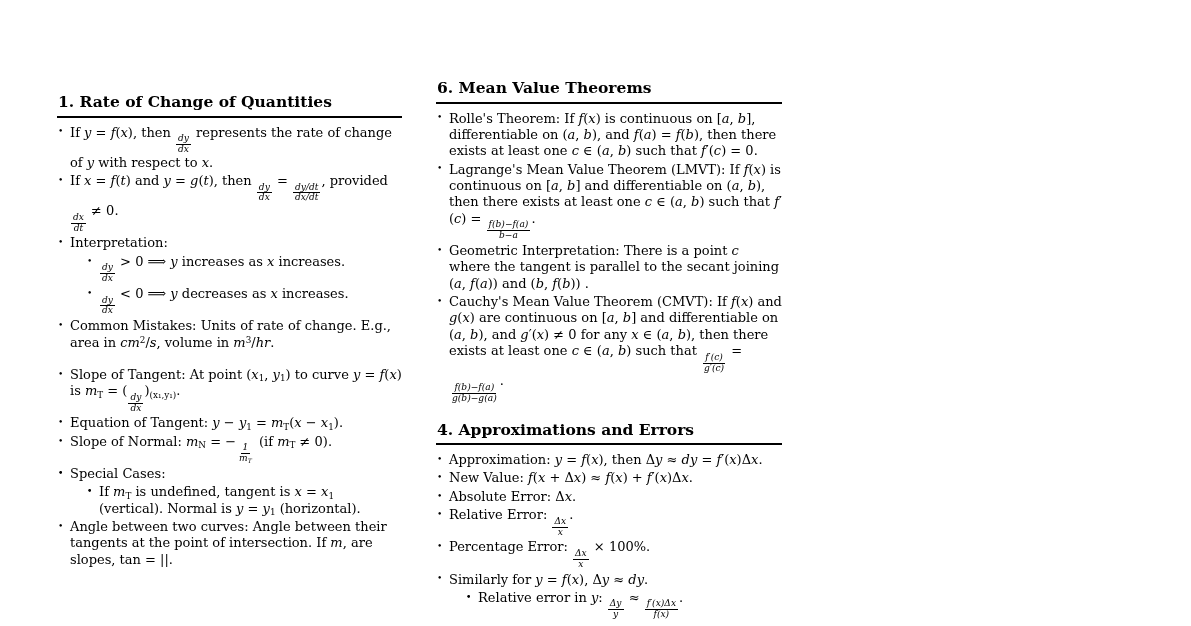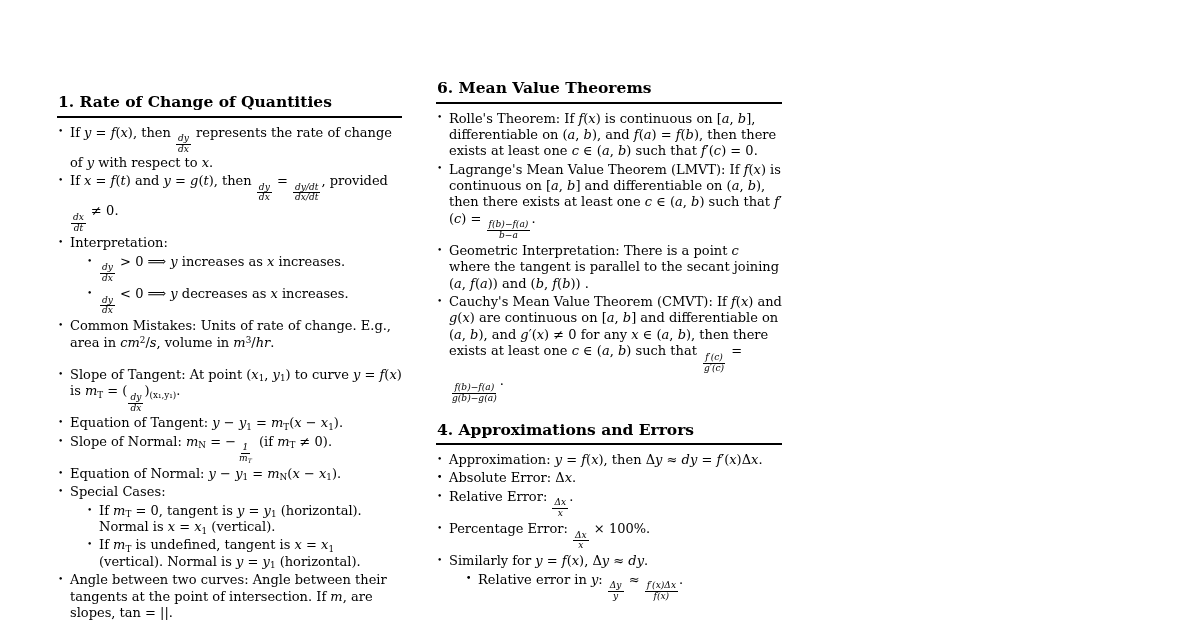--- a/index.html
+++ b/index.html
@@ -76,23 +76,23 @@
         <ul class="top">
           <li><span class="bullet">•</span><span class="li-text"><b>Slope of Tangent:</b> At point (<i>x</i><sub>1</sub>, <i>y</i><sub>1</sub>) to curve <i>y</i> = <i>f</i>(<i>x</i>) is <i>m</i><sub>T</sub> = (<span class="frac">
                 <span class="num">dy</span>
                 <span class="den">dx</span>
               </span>)<sub>(x₁,y₁)</sub>.</span></li>
           <li><span class="bullet">•</span><span class="li-text"><b>Equation of Tangent:</b> <i>y</i> − <i>y</i><sub>1</sub> = <i>m</i><sub>T</sub>(<i>x</i> − <i>x</i><sub>1</sub>).</span></li>
           <li><span class="bullet">•</span><span class="li-text"><b>Slope of Normal:</b> <i>m</i><sub>N</sub> = −<span class="frac">
                 <span class="num">1</span>
                 <span class="den">m<sub>T</sub></span>
               </span> (if <i>m</i><sub>T</sub> ≠ 0).</span></li>
-          <li><span class="bullet">•</span><span class="li-text"><b>Equation of Normal:</b> <i>y</i> − <i>y</i><sub>1</sub> = <i>m</i><sub>N</sub>(<i>x</i> − <i>x</i><sub>1</sub>).</span></li>
+          <li><span class="bullet">•</span></li>
           <li><span class="bullet">•</span><span class="li-text"><b>Special Cases:</b></span><ul class="sub">
-              <li><span class="bullet">•</span><span class="li-text">If <i>m</i><sub>T</sub> = 0, tangent is <i>y</i> = <i>y</i><sub>1</sub> (horizontal). Normal is <i>x</i> = <i>x</i><sub>1</sub> (vertical).</span></li>
+              <li><span class="bullet">•</span></li>
               <li><span class="bullet">•</span><span class="li-text">If <i>m</i><sub>T</sub> is undefined, tangent is <i>x</i> = <i>x</i><sub>1</sub> (vertical). Normal is <i>y</i> = <i>y</i><sub>1</sub> (horizontal).</span></li>
             </ul></li>
           <li><span class="bullet">•</span><span class="li-text"><b>Angle between two curves:</b> Angle between their tangents at the point of intersection. If <i>m</i>,  are slopes, tan  = ||.</span></li>
         </ul>
       </section>
     </div>
   <div class="col col-right">
       <section class="section">
         <h2 class="section-title">6. Mean Value Theorems</h2>
         <ul class="top">
@@ -108,21 +108,21 @@
               </span> = <span class="frac">
                 <span class="num">f(b)−f(a)</span>
                 <span class="den">g(b)−g(a)</span>
               </span>.</span></li>
         </ul>
       </section>
       <section class="section">
         <h2 class="section-title">4. Approximations and Errors</h2>
         <ul class="top">
           <li><span class="bullet">•</span><span class="li-text"><b>Approximation:</b> <i>y</i> = <i>f</i>(<i>x</i>), then Δ<i>y</i> ≈ <i>dy</i> = <i>f</i>′(<i>x</i>)Δ<i>x</i>.</span></li>
-          <li><span class="bullet">•</span></li>
+          <li><span class="bullet">•</span><span class="li-text"><b>New Value:</b> <i>f</i>(<i>x</i> + Δ<i>x</i>) ≈ <i>f</i>(<i>x</i>) + <i>f</i>′(<i>x</i>)Δ<i>x</i>.</span></li>
           <li><span class="bullet">•</span><span class="li-text"><b>Absolute Error:</b> Δ<i>x</i>.</span></li>
           <li><span class="bullet">•</span><span class="li-text"><b>Relative Error:</b> <span class="frac">
                 <span class="num">Δx</span>
                 <span class="den">x</span>
               </span>.</span></li>
           <li><span class="bullet">•</span><span class="li-text"><b>Percentage Error:</b> <span class="frac">
                 <span class="num">Δx</span>
                 <span class="den">x</span>
               </span> × 100%.</span></li>
           <li><span class="bullet">•</span><span class="li-text">Similarly for <i>y</i> = <i>f</i>(<i>x</i>), Δ<i>y</i> ≈ <i>dy</i>.</span><ul class="sub">

